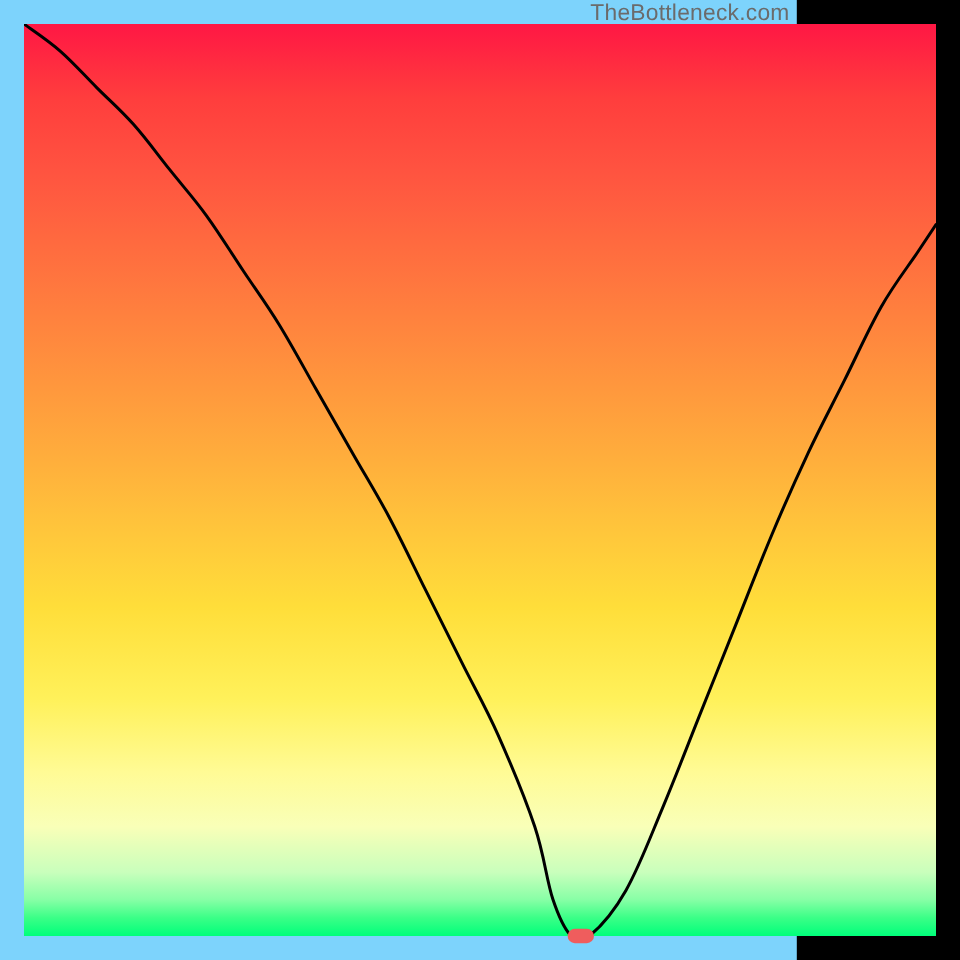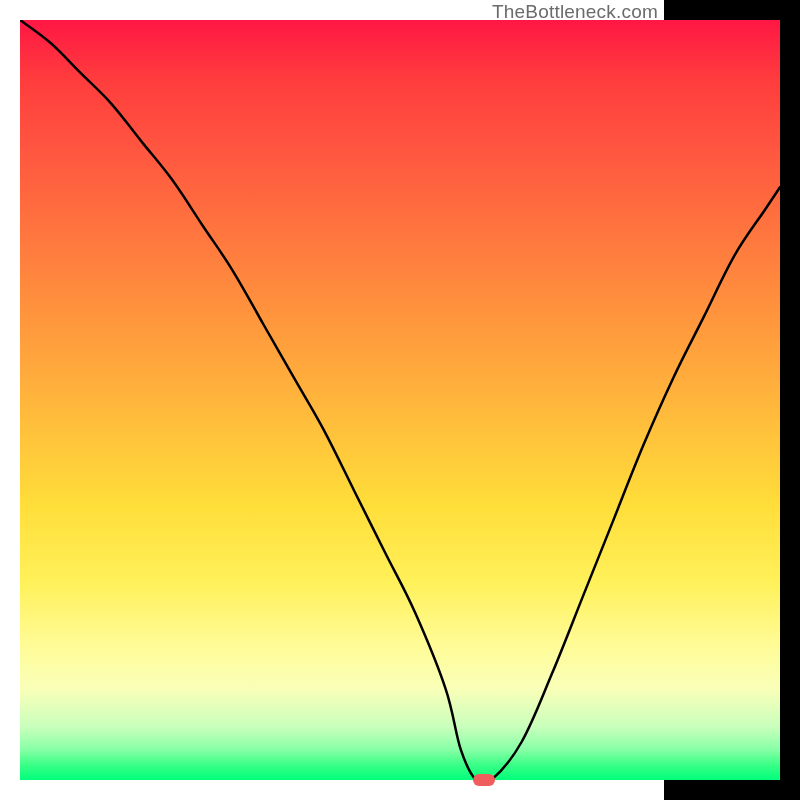--- a/index.html
+++ b/index.html
@@ -9,21 +9,21 @@
     height: 800px;
     background: #000;
     overflow: hidden;
   }
   .chart-frame {
     position: absolute;
     left: 0;
     top: 0;
     width: 664px;
     height: 800px;
-    background: #ffffff;
+    background: #7dd3fc;
   }
   .plot-area {
     position: absolute;
     left: 20px;
     top: 20px;
     width: 760px;
     height: 760px;
     background: linear-gradient(to bottom,
       #ff1744 0%,
       #ff3d3d 8%,

